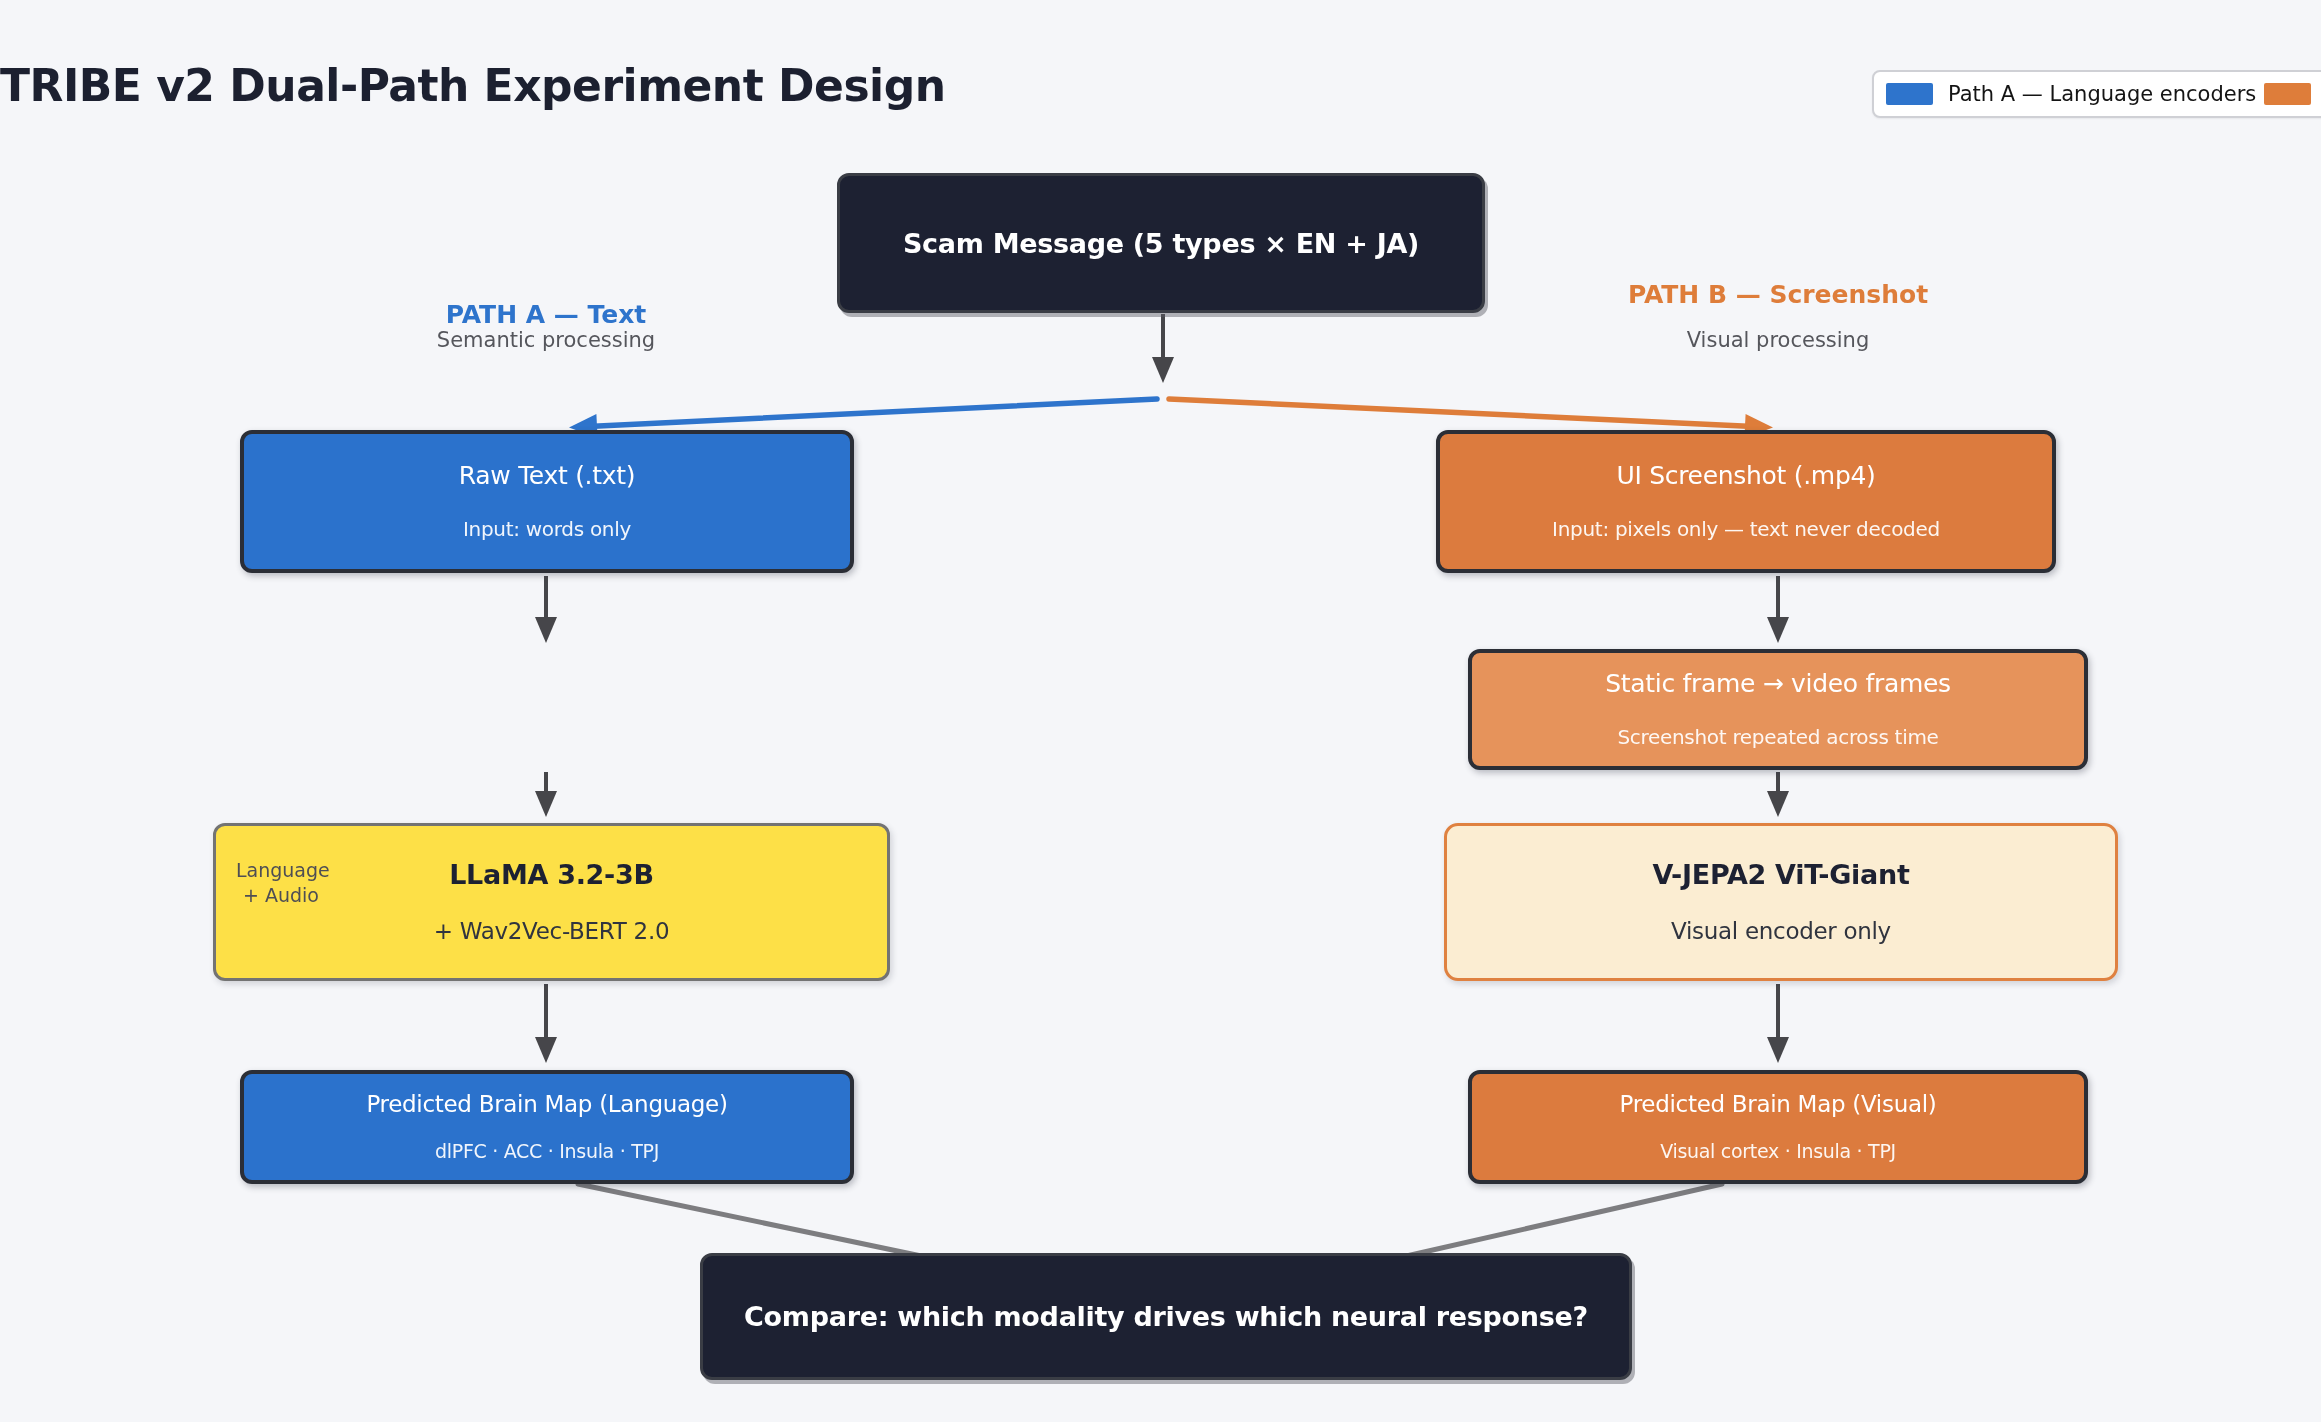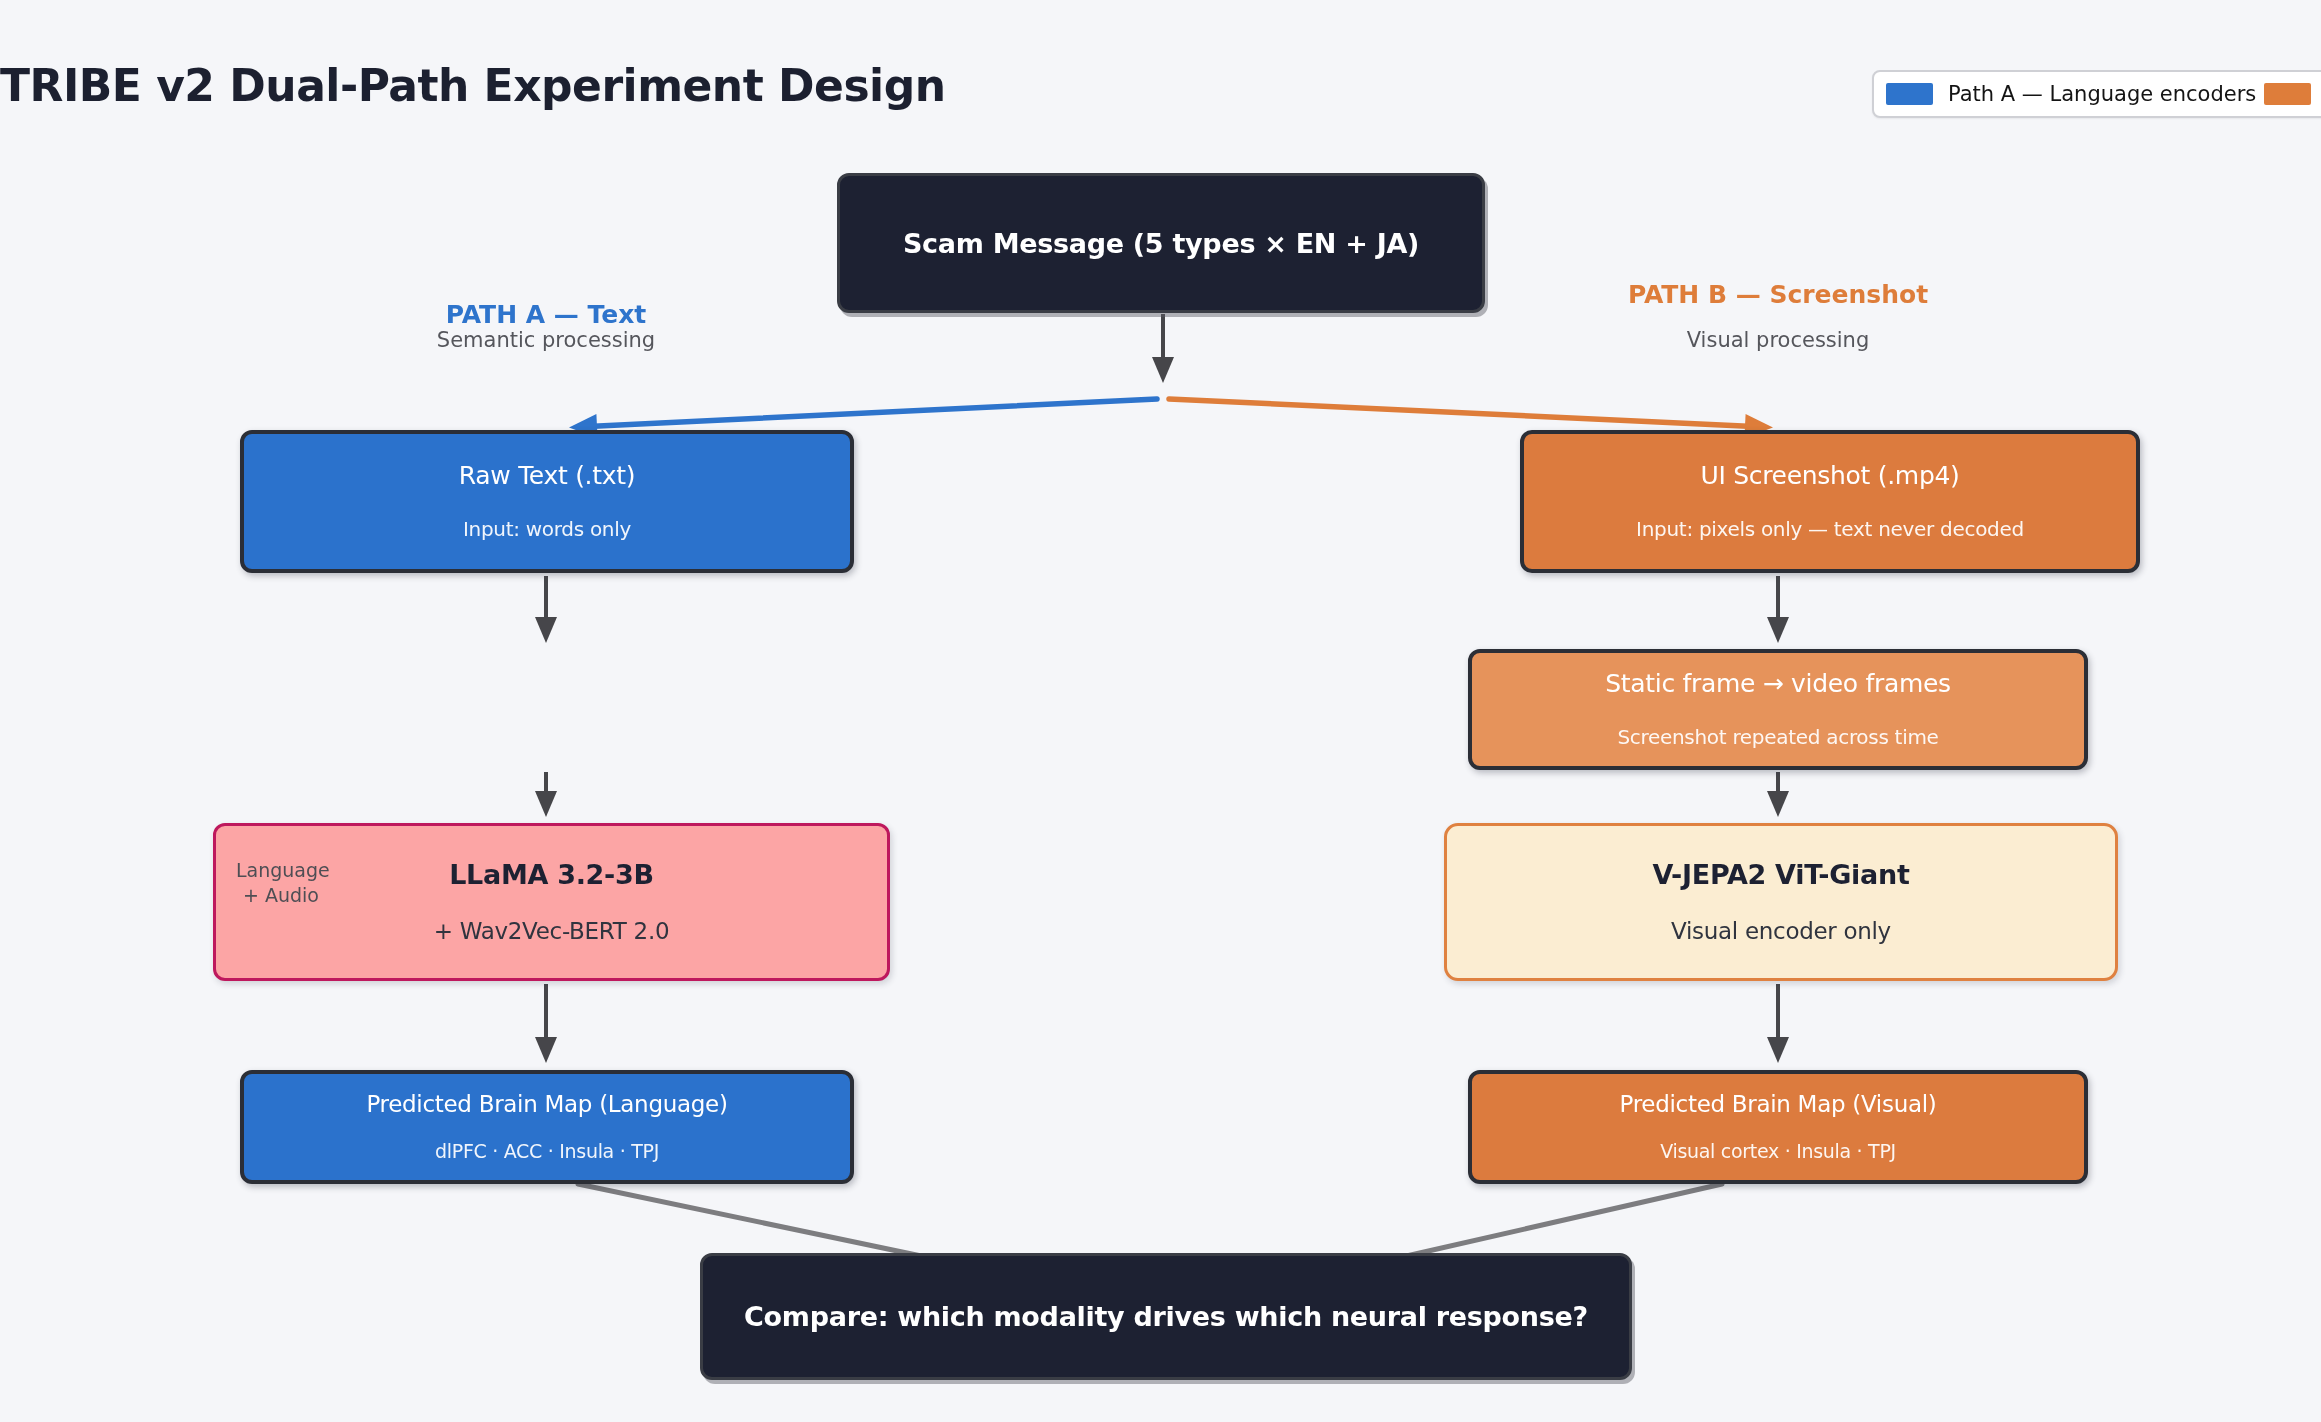--- a/index.html
+++ b/index.html
@@ -36,21 +36,21 @@
     background:#1d2132;border:3px solid #3a3d45;color:#ffffff;
     font-weight:bold;font-size:27px;
     box-shadow:3px 4px 0 rgba(90,92,100,0.45);
   }
   .colored{border:4px solid #2b2e36;box-shadow:2px 3px 6px rgba(45,50,65,0.30);gap:17px;}
   .blue1{background:#2b72cc;}
   .blue2{background:#4b8fd6;}
   .orange1{background:#dc7b3e;}
   .orange2{background:#e6935b;}
   .light{box-shadow:2px 3px 6px rgba(45,50,65,0.18);}
-  .light.blue3{background:#fca5a5;border:3px solid #be185d;}
+  .light.blue3{background:#fde047;border:3px solid #737373;}
   .light.orange3{background:#fbedd2;border:3px solid #df8140;}
   .light .t{color:#1d2132;font-weight:bold;font-size:27px;}
   .light .s{color:#30343f;font-size:23px;margin-top:28px;}
   .side-label{
     position:absolute;left:20px;top:32px;text-align:left;
     font-size:19px;color:#4e4e54;line-height:1.32;font-weight:normal;letter-spacing:0;
   }
   .side-label .l2{padding-left:7px;}
 </style>
 </head>
@@ -123,21 +123,21 @@
     </span>
     <span class="t">LLaMA 3.2-3B</span>
     <span class="s">+ Wav2Vec-BERT 2.0</span>
   </div>
 
   <div class="node colored blue1" style="left:240px;top:1070px;width:614px;height:114px;">
     <span class="t" style="font-size:23px;">Predicted Brain Map (Language)</span>
     <span class="s" style="margin-top:7px;font-size:19px;">dlPFC · ACC · Insula · TPJ</span>
   </div>
 
-  <div class="node colored orange1" style="left:1520px;top:430px;width:620px;height:143px;">
+  <div class="node colored orange1" style="left:1436px;top:430px;width:620px;height:143px;">
     <span class="t">UI Screenshot (.mp4)</span>
     <span class="s">Input: pixels only — text never decoded</span>
   </div>
 
   <div class="node colored orange2" style="left:1468px;top:649px;width:620px;height:121px;">
     <span class="t">Static frame → video frames</span>
     <span class="s">Screenshot repeated across time</span>
   </div>
 
   <div class="node light orange3" style="left:1444px;top:823px;width:674px;height:158px;border-radius:14px;">

